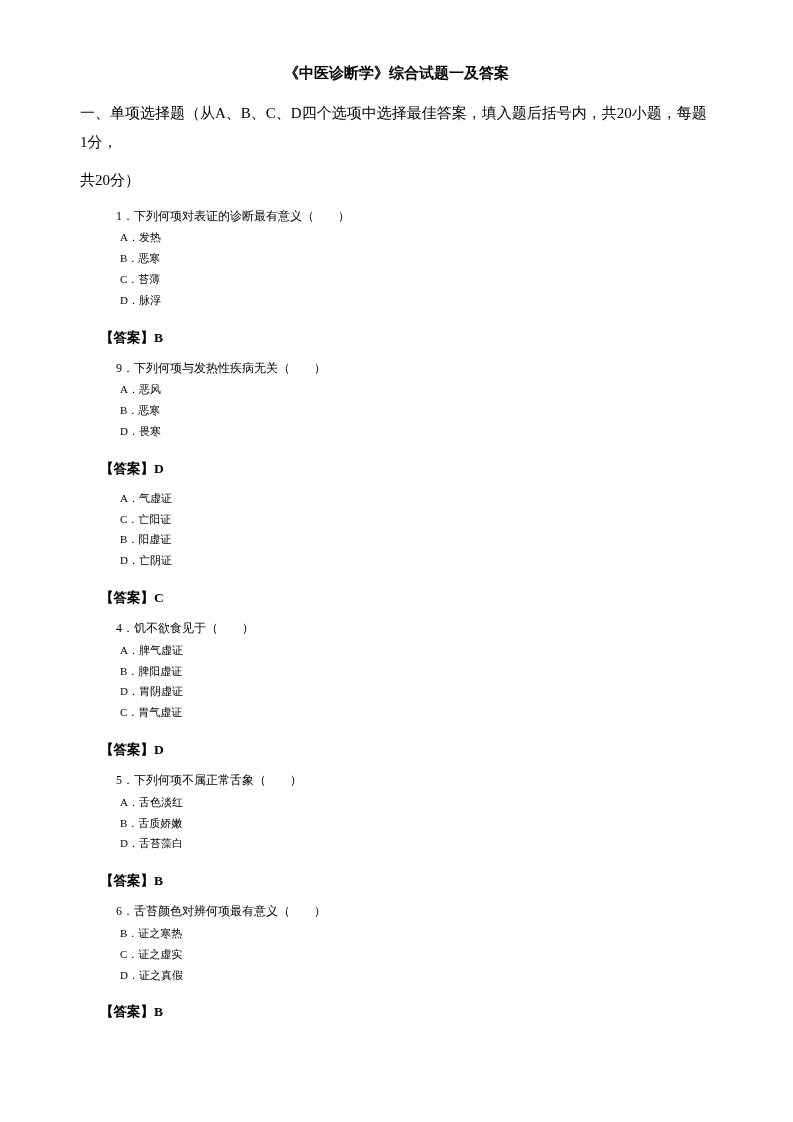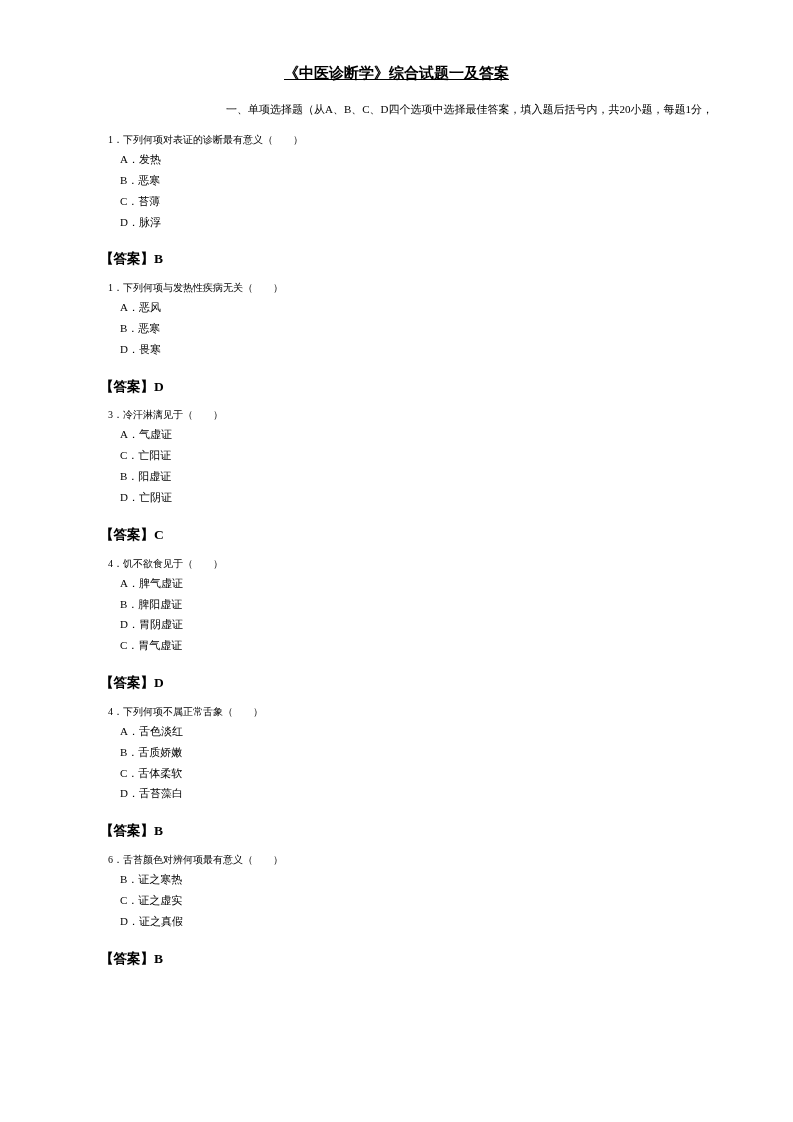--- a/index.html
+++ b/index.html
@@ -15,34 +15,32 @@
       width: 793px;
       min-height: 1122px;
       padding: 60px 80px 60px 80px;
       line-height: 1.8;
     }
     .title {
       text-align: center;
       font-weight: bold;
       font-size: 15px;
       margin-bottom: 12px;
-      text-decoration: underline;
     }
     .intro {
-      font-size: 11px;
+      font-size: 15px;
       line-height: 1.9;
       margin-bottom: 10px;
-      text-align: right;
     }
     .question-block {
       margin-bottom: 6px;
     }
     .question-text {
-      font-size: 10px;
-      margin-left: 28px;
+      font-size: 12px;
+      margin-left: 36px;
       line-height: 1.9;
     }
     .option {
       font-size: 11px;
       margin-left: 40px;
       line-height: 1.9;
     }
     .answer {
       font-size: 13.5px;
       font-weight: bold;
@@ -52,59 +50,58 @@
       line-height: 1.9;
     }
   </style>
 </head>
 <body>
 
 <div class="title">《中医诊断学》综合试题一及答案</div>
 
 <div>
   <p class="intro">一、单项选择题（从A、B、C、D四个选项中选择最佳答案，填入题后括号内，共20小题，每题1分，</p>
+  <p class="intro">共20分）</p>
 </div>
 
 <div id="questions-container">
     <div class="question-block">
       <p class="question-text">1．下列何项对表证的诊断最有意义（　　）</p>
       <p class="option">A．发热</p>
       <p class="option">B．恶寒</p>
       <p class="option">C．苔薄</p>
       <p class="option">D．脉浮</p>
       <p class="answer">【答案】B</p>
     </div>
     <div class="question-block">
-      <p class="question-text">1．下列何项与发热性疾病无关（　　）</p>
+      <p class="question-text">9．下列何项与发热性疾病无关（　　）</p>
       <p class="option">A．恶风</p>
       <p class="option">B．恶寒</p>
       <p class="option">D．畏寒</p>
       <p class="answer">【答案】D</p>
     </div>
     <div class="question-block">
-      <p class="question-text">3．冷汗淋漓见于（　　）</p>
       <p class="option">A．气虚证</p>
       <p class="option">C．亡阳证</p>
       <p class="option">B．阳虚证</p>
       <p class="option">D．亡阴证</p>
       <p class="answer">【答案】C</p>
     </div>
     <div class="question-block">
       <p class="question-text">4．饥不欲食见于（　　）</p>
       <p class="option">A．脾气虚证</p>
       <p class="option">B．脾阳虚证</p>
       <p class="option">D．胃阴虚证</p>
       <p class="option">C．胃气虚证</p>
       <p class="answer">【答案】D</p>
     </div>
     <div class="question-block">
-      <p class="question-text">4．下列何项不属正常舌象（　　）</p>
+      <p class="question-text">5．下列何项不属正常舌象（　　）</p>
       <p class="option">A．舌色淡红</p>
       <p class="option">B．舌质娇嫩</p>
-      <p class="option">C．舌体柔软</p>
       <p class="option">D．舌苔藻白</p>
       <p class="answer">【答案】B</p>
     </div>
     <div class="question-block">
       <p class="question-text">6．舌苔颜色对辨何项最有意义（　　）</p>
       <p class="option">B．证之寒热</p>
       <p class="option">C．证之虚实</p>
       <p class="option">D．证之真假</p>
       <p class="answer">【答案】B</p>
     </div>

